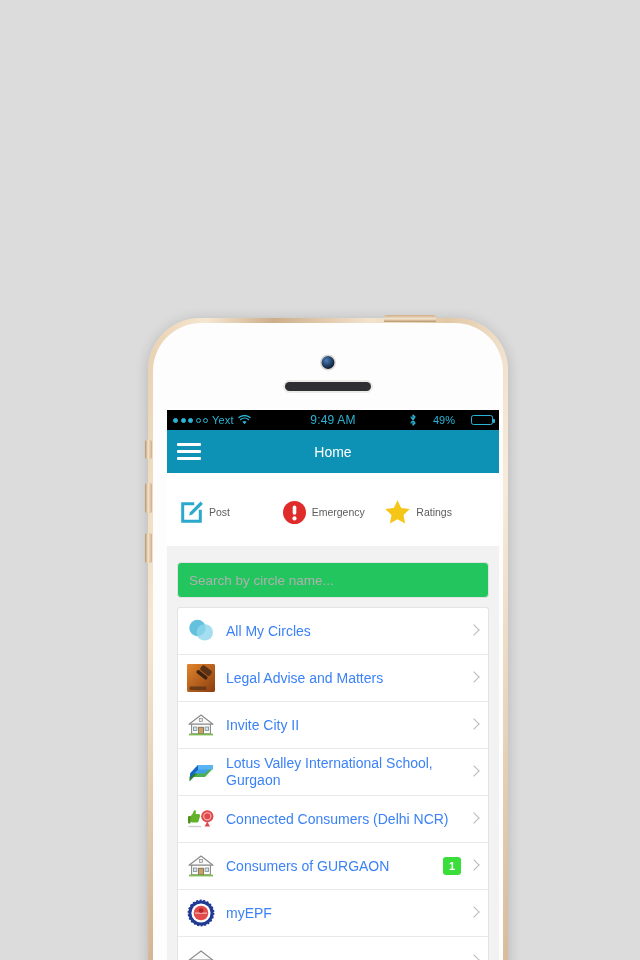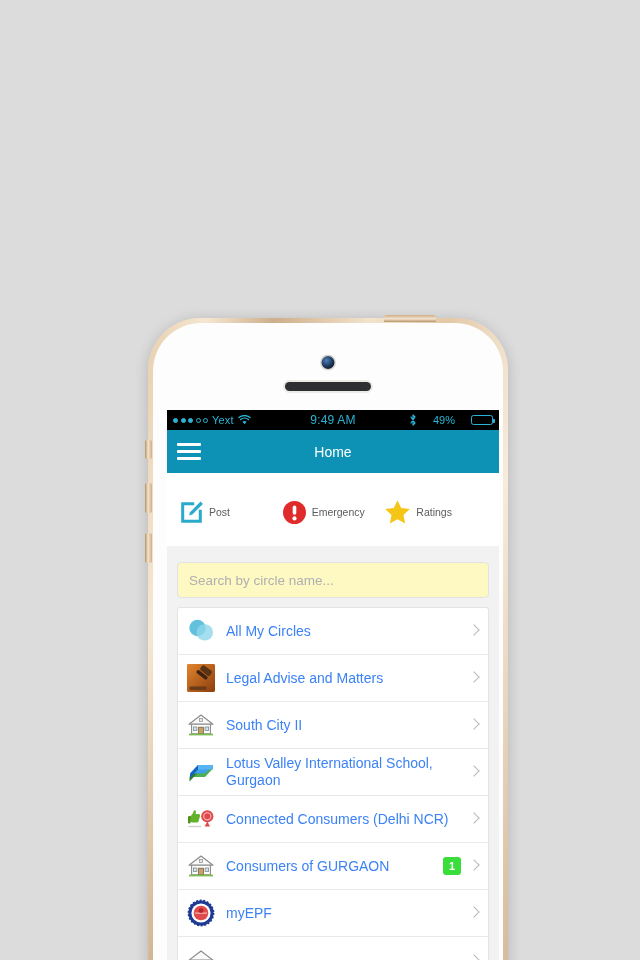--- a/index.html
+++ b/index.html
@@ -129,21 +129,21 @@
     flex: 1; display: flex; flex-direction: row; align-items: center;
     gap: 5px; cursor: pointer;
   }
   .action-ico { height: 29px; display:flex; align-items:center; justify-content:center; }
   .action-lbl { font-size: 10.5px; color: #5c5c5c; }
 
   
   #search-wrap { padding: 16px 10px 9px; background: #f2f2f2; }
   #search-input {
     width: 100%; height: 36px;
-    background: #fef9c3; border: 1px solid #e2e2e2; border-radius: 4px;
+    background: #22c55e; border: 1px solid #e2e2e2; border-radius: 4px;
     padding: 0 11px;
     font-family: "Liberation Sans", sans-serif;
     font-size: 13.5px; color: #333;
     outline: none;
   }
   #search-input::placeholder { color: #b0b0b0; }
 
   
   #list {
     margin: 0 10px;
@@ -326,21 +326,21 @@
               <svg width="28" height="28" viewBox="0 0 28 28">
                 <path d="M14 4 L26 13.2 H2 Z" fill="#fafafa" stroke="#8a8a8a" stroke-width="1.1" stroke-linejoin="round"></path>
                 <rect x="4.6" y="13.2" width="18.8" height="9.6" fill="#fdfdfd" stroke="#8a8a8a" stroke-width="1.1"></rect>
                 <rect x="11.6" y="16.2" width="4.8" height="6.6" fill="#c5a06a" stroke="#7a6040" stroke-width=".8"></rect>
                 <rect x="6.4" y="16" width="3.5" height="3.5" fill="#cfe4ef" stroke="#7e8c92" stroke-width=".8"></rect>
                 <rect x="18.1" y="16" width="3.5" height="3.5" fill="#cfe4ef" stroke="#7e8c92" stroke-width=".8"></rect>
                 <rect x="2" y="22.6" width="24" height="1.8" fill="#7dbb52"></rect>
                 <rect x="12.6" y="7.6" width="2.8" height="3" fill="#dfe9ee" stroke="#8a8a8a" stroke-width=".7"></rect>
               </svg>
             </span>
-            <span class="row-lbl">South City II</span>
+            <span class="row-lbl">Invite City II</span>
             <span class="chev"></span>
           </div>
 
           <div class="row">
             <span class="row-ico">
               <svg width="28" height="28" viewBox="0 0 28 28">
                 <path d="M2.5 19 L10 11 L25.5 11 L18 19 Z" fill="#4caf50"></path>
                 <path d="M2.5 19 L10 11 L10 15.5 L2.5 23.5 Z" fill="#2e7d32"></path>
                 <path d="M3 15.5 L11 7 L26 7 L18 15.5 Z" fill="#3ea0e8"></path>
                 <path d="M3 15.5 L11 7 L11 11.5 L3 20 Z" fill="#1565c0"></path>

